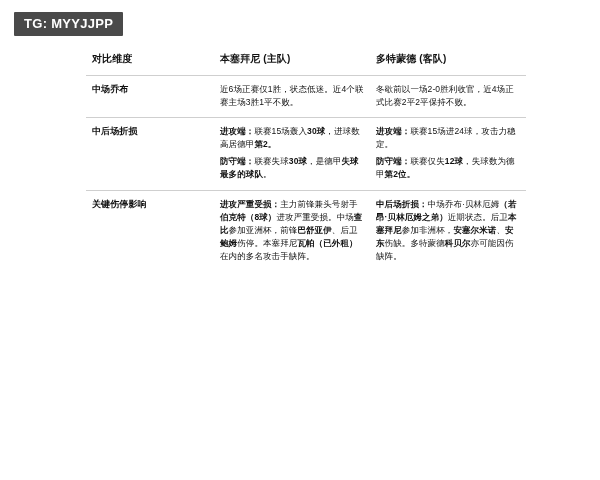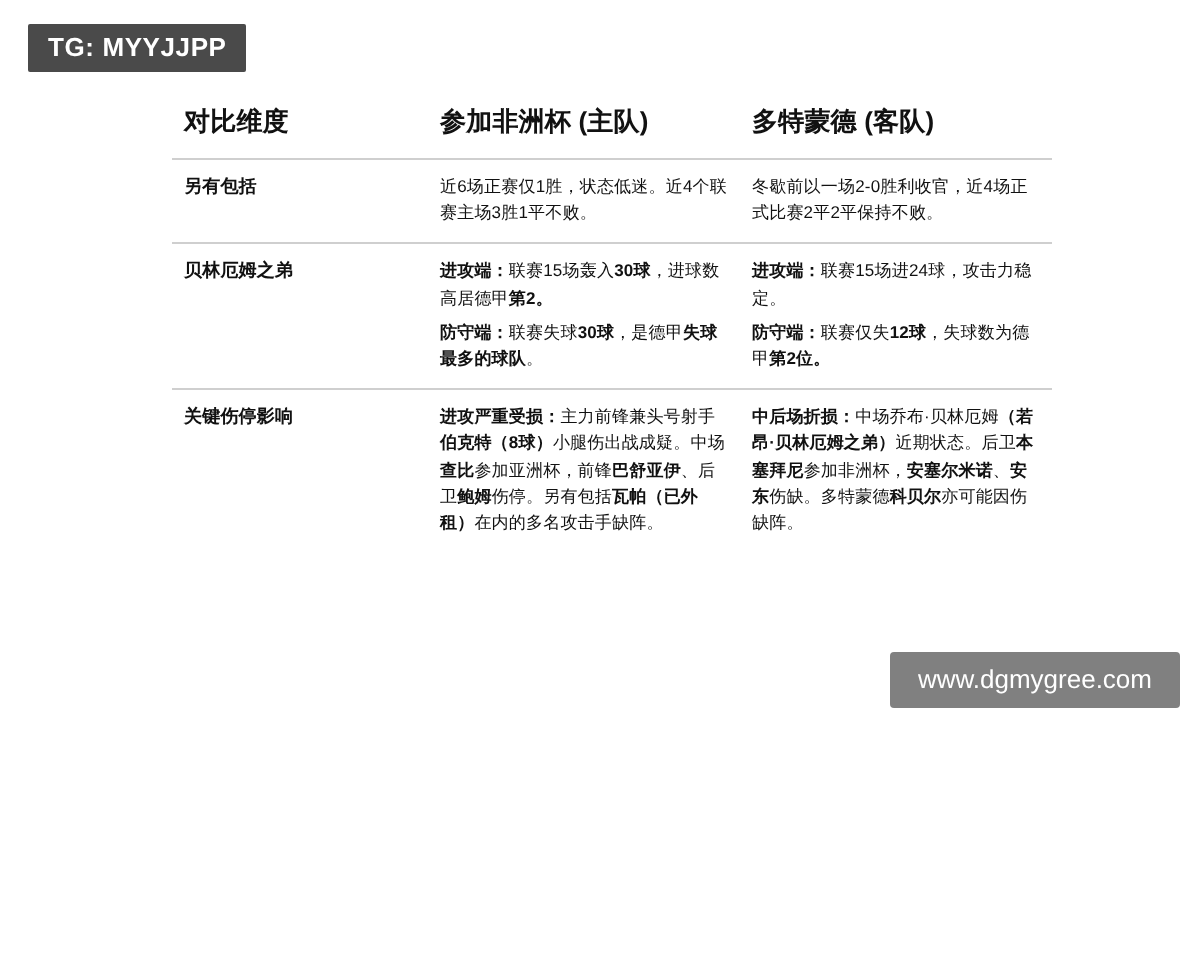--- a/index.html
+++ b/index.html
@@ -70,21 +70,21 @@
   table.cmp tr:last-child td { border-bottom: none; }
 
   td.label {
     font-weight: bold;
     font-size: 9px;
     vertical-align: middle;
     padding-left: 2px;
   }
   td.head {
     font-weight: bold;
-    font-size: 13px;
+    font-size: 10px;
     border-top: none;
   }
   td.cell { font-size: 8.5px; }
 
   .b { font-weight: bold; }
   .sp { display: block; height: 4px; }
 
   .row-tall td { padding-top: 10px; padding-bottom: 11px; }
 </style>
 </head>
@@ -97,52 +97,51 @@
   <table class="cmp">
     <colgroup>
       <col class="c0">
         <col class="c1">
         <col class="c2">
     </colgroup>
     <tbody>
 
       <tr>
         <td class="head">对比维度</td>
-        <td class="head">参加非洲杯 (主队)</td>
+        <td class="head">本塞拜尼 (主队)</td>
         <td class="head">多特蒙德 (客队)</td>
       </tr>
 
 
       <tr class="row-tall">
-        <td class="label">另有包括</td>
+        <td class="label">中场乔布</td>
         <td class="cell">近6场正赛仅1胜，状态低迷。近4个联赛主场3胜1平不败。</td>
         <td class="cell">冬歇前以一场2-0胜利收官，近4场正式比赛2平2平保持不败。</td>
       </tr>
 
       <tr class="row-tall">
-        <td class="label">贝林厄姆之弟</td>
+        <td class="label">中后场折损</td>
         <td class="cell">
           <span class="b">进攻端：</span><span>联赛15场轰入</span><span class="b">30球</span><span>，进球数高居德甲</span><span class="b">第2。</span>
           <span class="sp"></span>
           <span class="b">防守端：</span><span>联赛失球</span><span class="b">30球</span><span>，是德甲</span><span class="b">失球最多的球队</span><span>。</span>
         </td>
         <td class="cell">
           <span class="b">进攻端：</span><span>联赛15场进24球，攻击力稳定。</span>
           <span class="sp"></span>
           <span class="b">防守端：</span><span>联赛仅失</span><span class="b">12球</span><span>，失球数为德甲</span><span class="b">第2位。</span>
         </td>
       </tr>
 
       <tr class="row-tall">
         <td class="label">关键伤停影响</td>
         <td class="cell">
-          <span class="b">进攻严重受损：</span><span>主力前锋兼头号射手</span><span class="b">伯克特（8球）</span><span>小腿伤出战成疑。中场</span><span class="b">查比</span><span>参加亚洲杯，前锋</span><span class="b">巴舒亚伊</span><span>、后卫</span><span class="b">鲍姆</span><span>伤停。另有包括</span><span class="b">瓦帕（已外租）</span><span>在内的多名攻击手缺阵。</span>
+          <span class="b">进攻严重受损：</span><span>主力前锋兼头号射手</span><span class="b">伯克特（8球）</span><span>进攻严重受损。中场</span><span class="b">查比</span><span>参加亚洲杯，前锋</span><span class="b">巴舒亚伊</span><span>、后卫</span><span class="b">鲍姆</span><span>伤停。本塞拜尼</span><span class="b">瓦帕（已外租）</span><span>在内的多名攻击手缺阵。</span>
         </td>
         <td class="cell">
           <span class="b">中后场折损：</span><span>中场乔布·贝林厄姆</span><span class="b">（若昂·贝林厄姆之弟）</span><span>近期状态。后卫</span><span class="b">本塞拜尼</span><span>参加非洲杯，</span><span class="b">安塞尔米诺</span><span>、</span><span class="b">安东</span><span>伤缺。多特蒙德</span><span class="b">科贝尔</span><span>亦可能因伤缺阵。</span>
         </td>
       </tr>
 
     </tbody>
   </table>
 
-  <div class="watermark">www.dgmygree.com</div>
 </div>
 
 </body></html>

